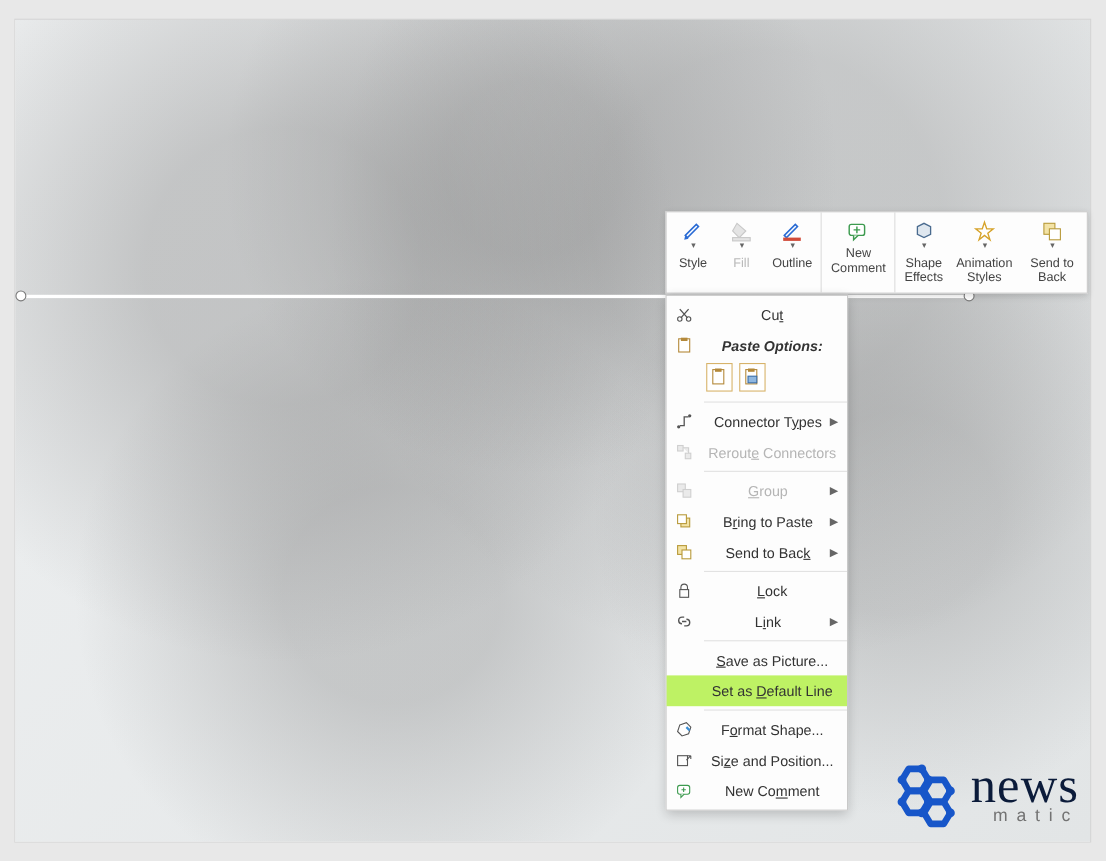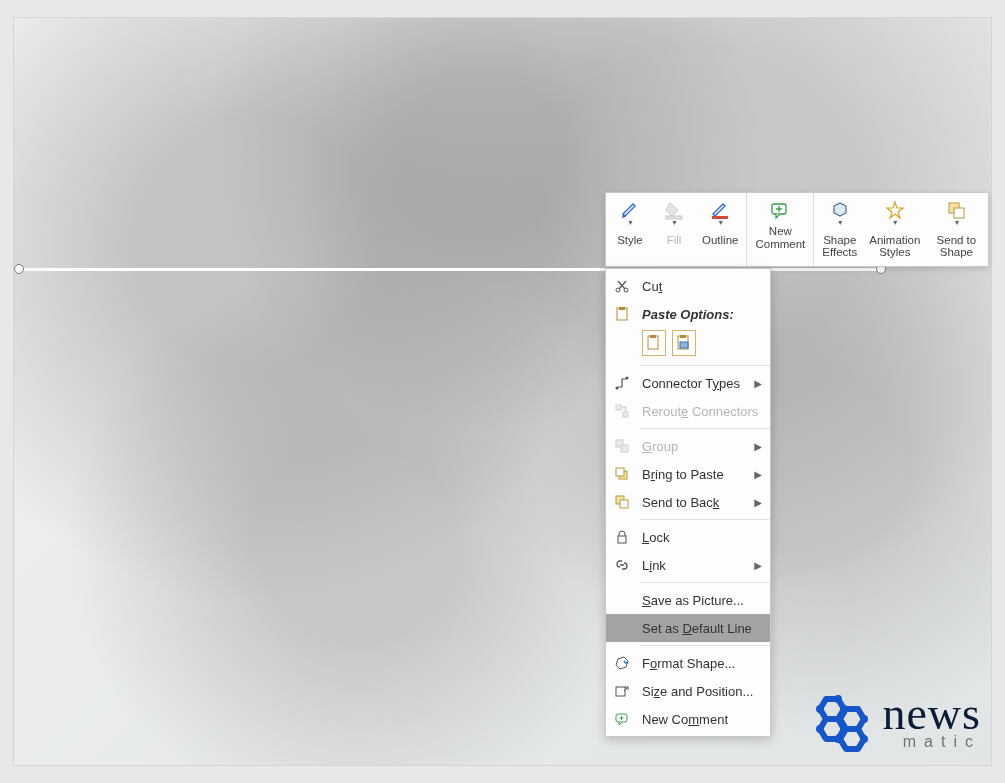--- a/index.html
+++ b/index.html
@@ -110,25 +110,25 @@
     color: #333;
     position: relative;
     cursor: default;
   }
   .mi .mi-ico {
     width: 20px; height: 20px;
     margin-right: 10px;
     display:flex;align-items:center;justify-content:center;
     flex: 0 0 20px;
   }
-  .mi .mi-label { flex: 1 1 auto; }
+  .mi .mi-label { flex: 1 1 auto; text-align: center; }
   .mi .mi-arrow { font-size: 10px; color: #666; }
   .mi.disabled { color: #b5b5b5; }
   .mi.disabled svg * { stroke:#cfcfcf; fill:#eaeaea; }
-  .mi.highlight { background: #a3a3a3; }
+  .mi.highlight { background: #bef264; }
   .mi.header { font-weight: 600; font-style: italic; }
   .mi.noicon .mi-ico { visibility: hidden; }
   .sep { height: 1px; background: #e2e2e2; margin: 3px 0 3px 34px; }
   .paste-row {
     display:flex; gap:6px; padding: 2px 0 6px 36px;
   }
   .paste-opt {
     width:24px;height:26px;border:1px solid #d7b36a;background:#fff;
     display:flex;align-items:center;justify-content:center;
   }
@@ -245,21 +245,21 @@
     </div>
     <div class="tbtn wide">
       <span class="ico">
         <svg width="20" height="20" viewBox="0 0 20 20">
             <rect x="3" y="3" width="10" height="10" fill="#f3e3a6" stroke="#b89a3a"></rect>
             <rect x="8" y="8" width="10" height="10" fill="#fff" stroke="#b89a3a"></rect>
           </svg>
       </span>
         <span class="drop-caret">▾</span>
       <span class="lbl">Send to
-Shape</span>
+Back</span>
     </div>
   </div>
 </div>
 
 <div class="context-menu">
 
   <div class="mi">
     <span class="mi-ico">
       <svg width="16" height="16" viewBox="0 0 16 16">
           <circle cx="4" cy="12" r="2" fill="none" stroke="#555"></circle>

